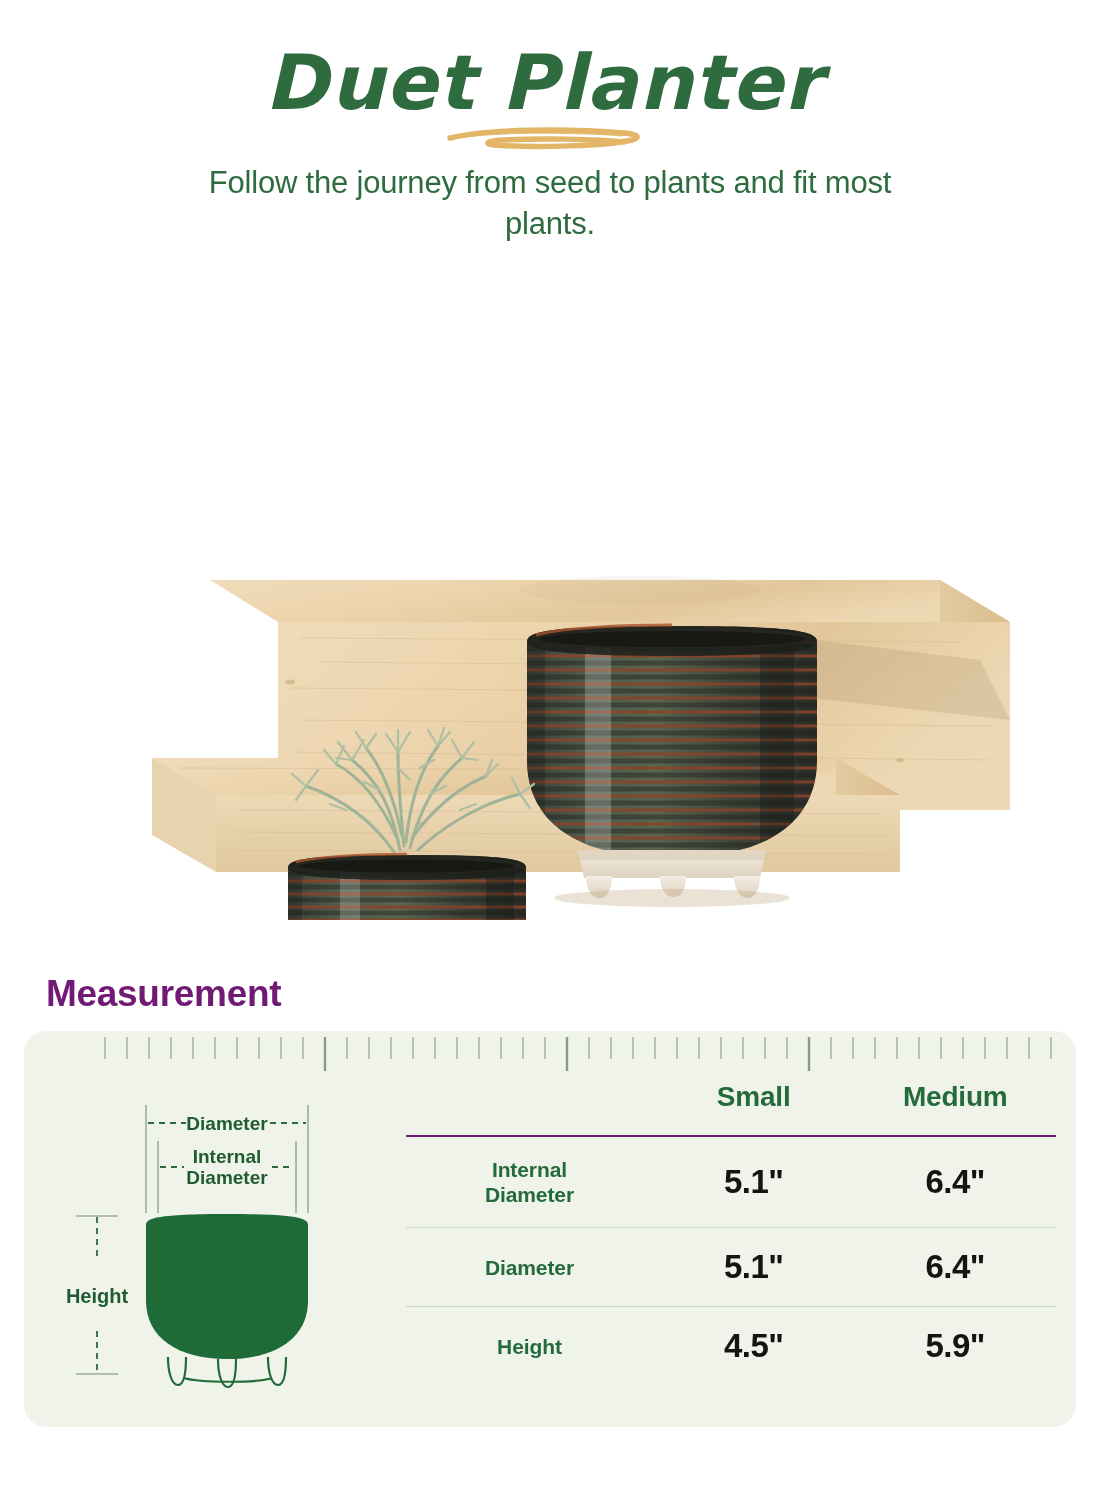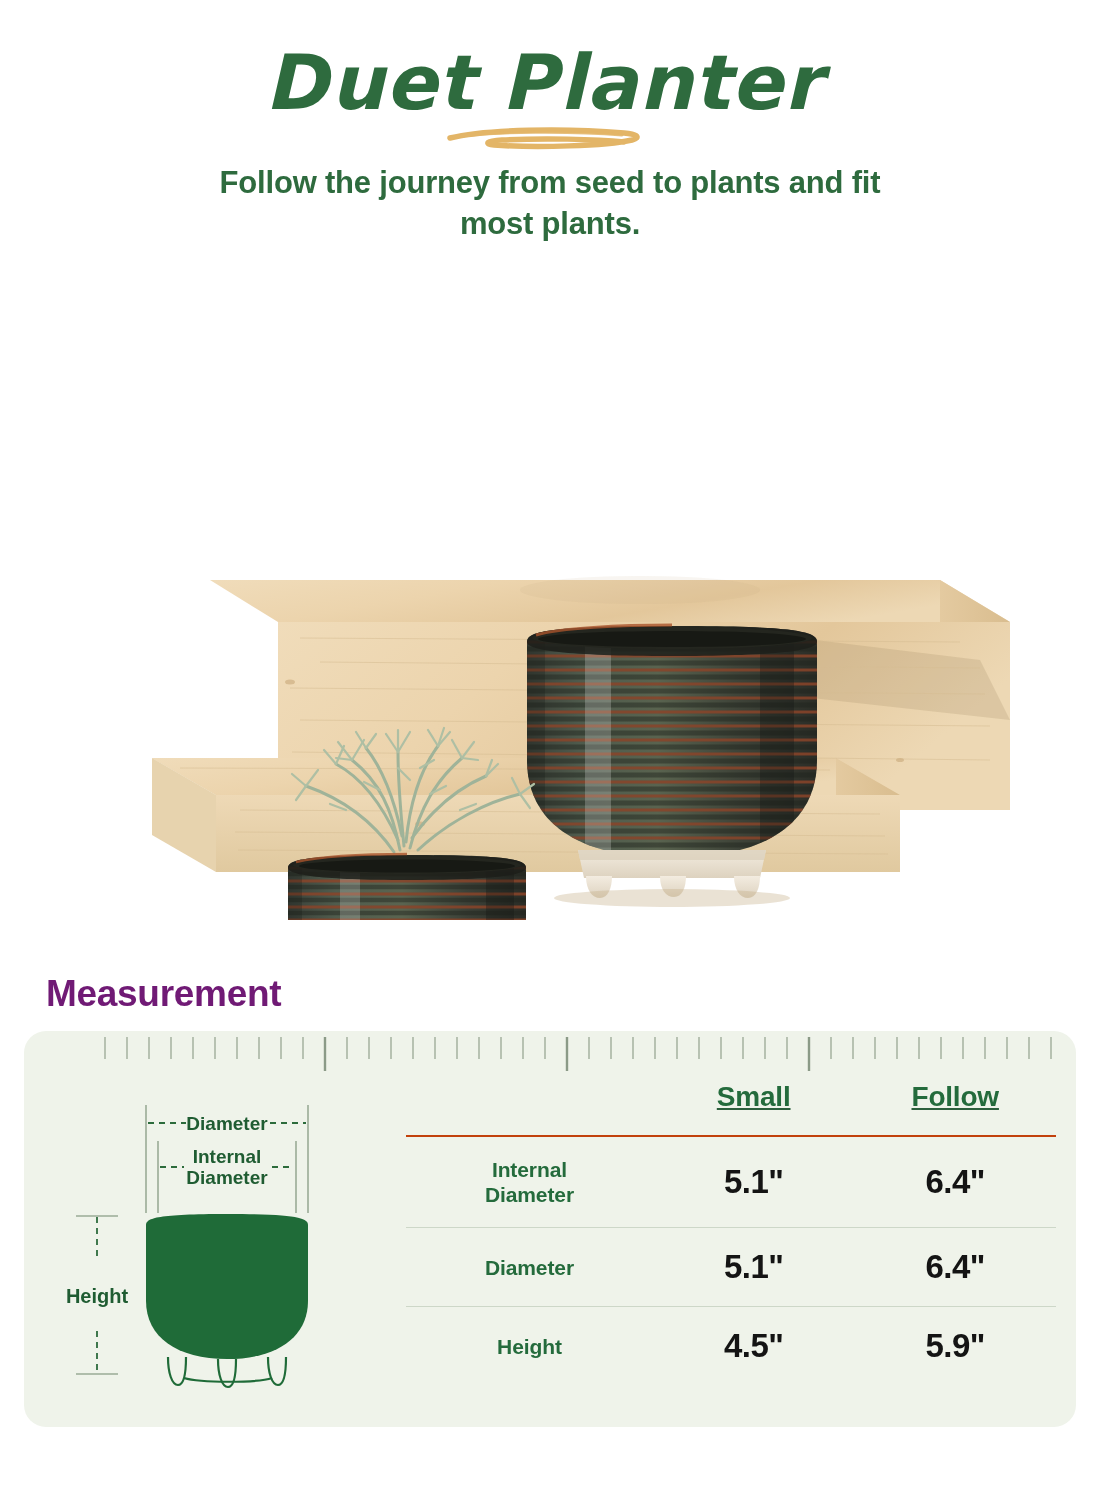--- a/index.html
+++ b/index.html
@@ -43,21 +43,21 @@
     position: absolute;
     left: 50%;
     top: 2px;
     transform: translateX(-52%);
   }
   .subtitle {
     margin: 8px auto 0;
     width: 740px;
     font-size: 31px;
     line-height: 41px;
-    font-weight: 700;
+    font-weight: 400;
     color: #2e6b3e;
     letter-spacing: -0.2px;
   }
 
   
   .photo {
     position: absolute;
     top: 290px;
     left: 0;
     width: 1100px;
@@ -116,21 +116,21 @@
   .tbl th {
     font-size: 28px;
     font-weight: bold;
     color: #246b3c;
     padding: 18px 0 22px;
     text-align: center;
     letter-spacing: -0.2px;
   }
   .tbl th.rowhead-col { width: 245px; }
   .tbl th.col-size { width: 200px; }
-  .tbl thead tr { border-bottom: 2px solid #c2410c; text-decoration: underline; }
+  .tbl thead tr { border-bottom: 2px solid #701a75; }
   .tbl tbody tr { border-bottom: 1px solid #cdd7c8; }
   .tbl tbody tr:last-child { border-bottom: none; }
   .tbl td {
     padding: 20px 0;
     text-align: center;
     vertical-align: middle;
   }
   .tbl td.rowhead {
     font-size: 21px;
     font-weight: bold;
@@ -496,21 +496,21 @@
       <path d="M150 277 C166 282, 224 282, 238 277" fill="none" stroke="#1f6b38" stroke-width="2.2"></path>
     </g>
   </svg>
 
   <div class="table">
     <table class="tbl">
       <thead>
         <tr>
           <th class="rowhead-col"></th>
           <th class="col-size">Small</th>
-          <th class="col-size">Follow</th>
+          <th class="col-size">Medium</th>
         </tr>
       </thead>
       <tbody>
         <tr>
           <td class="rowhead">
             <span>Internal</span><br>
             <span>Diameter</span>
           </td>
           <td class="val">5.1"</td>
           <td class="val">6.4"</td>

